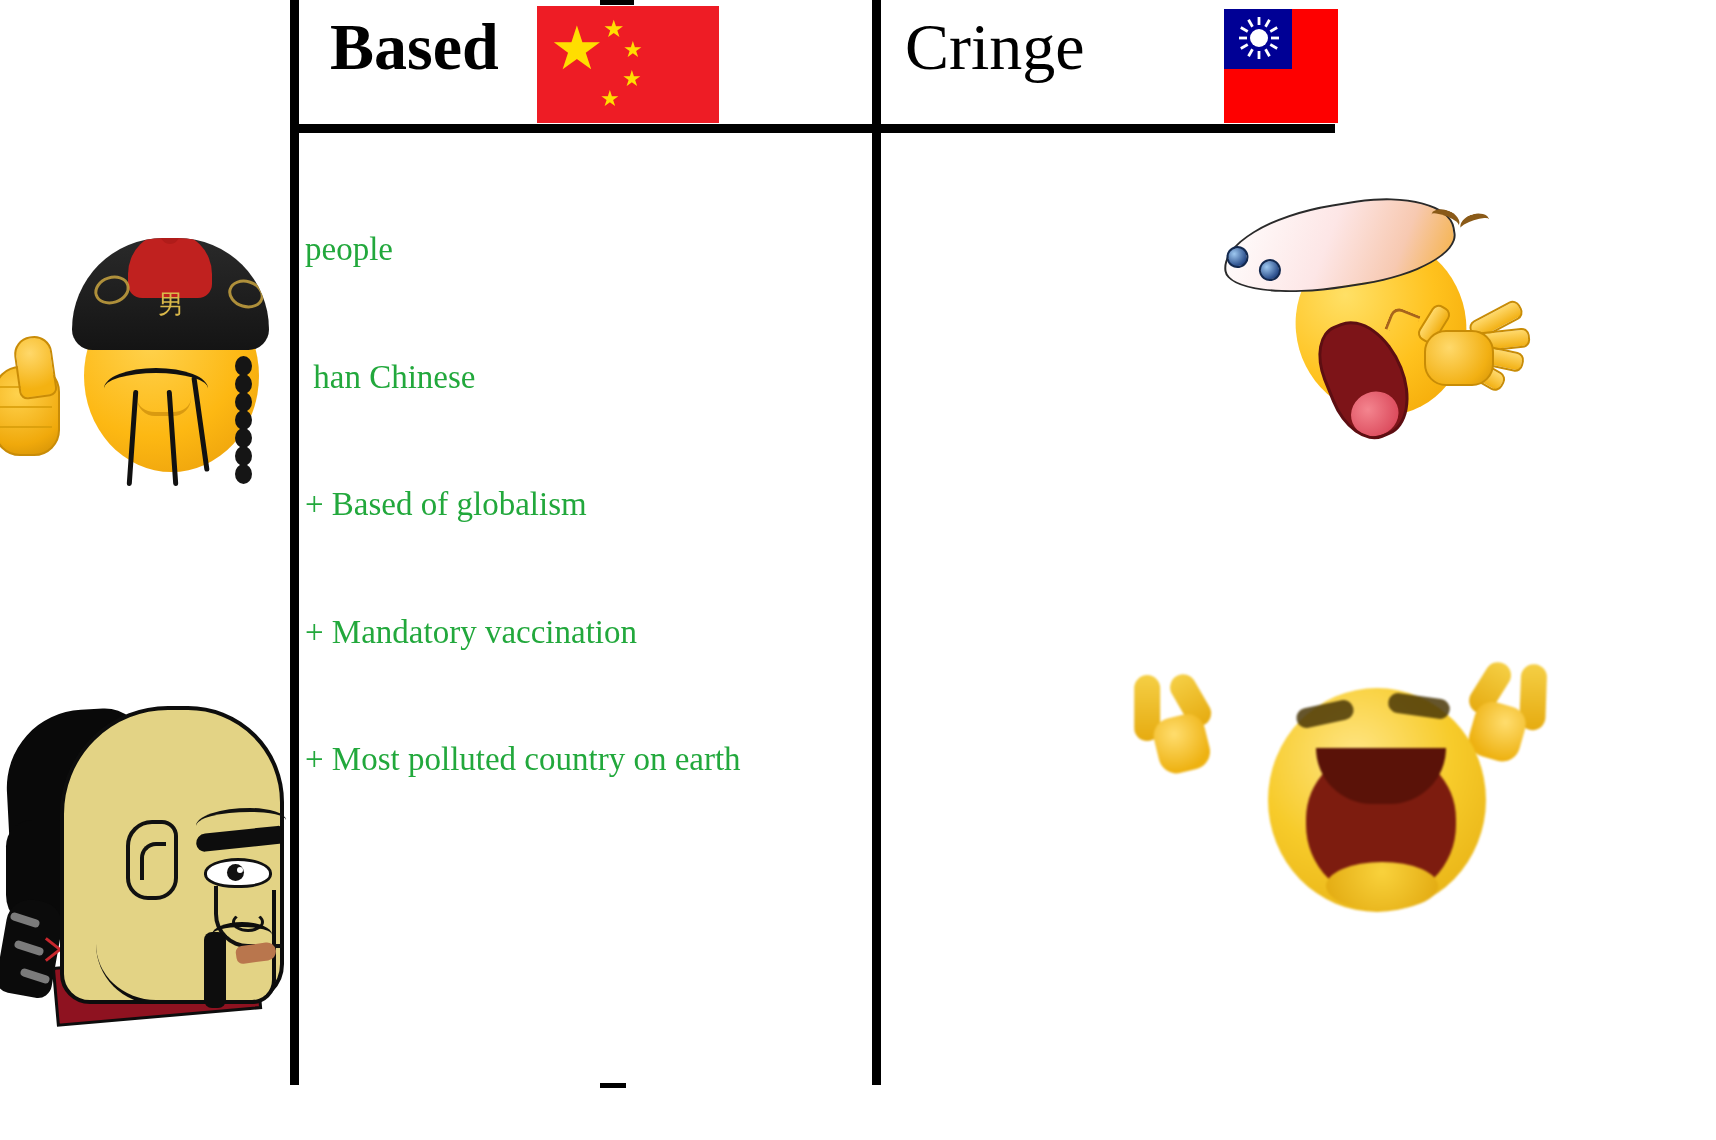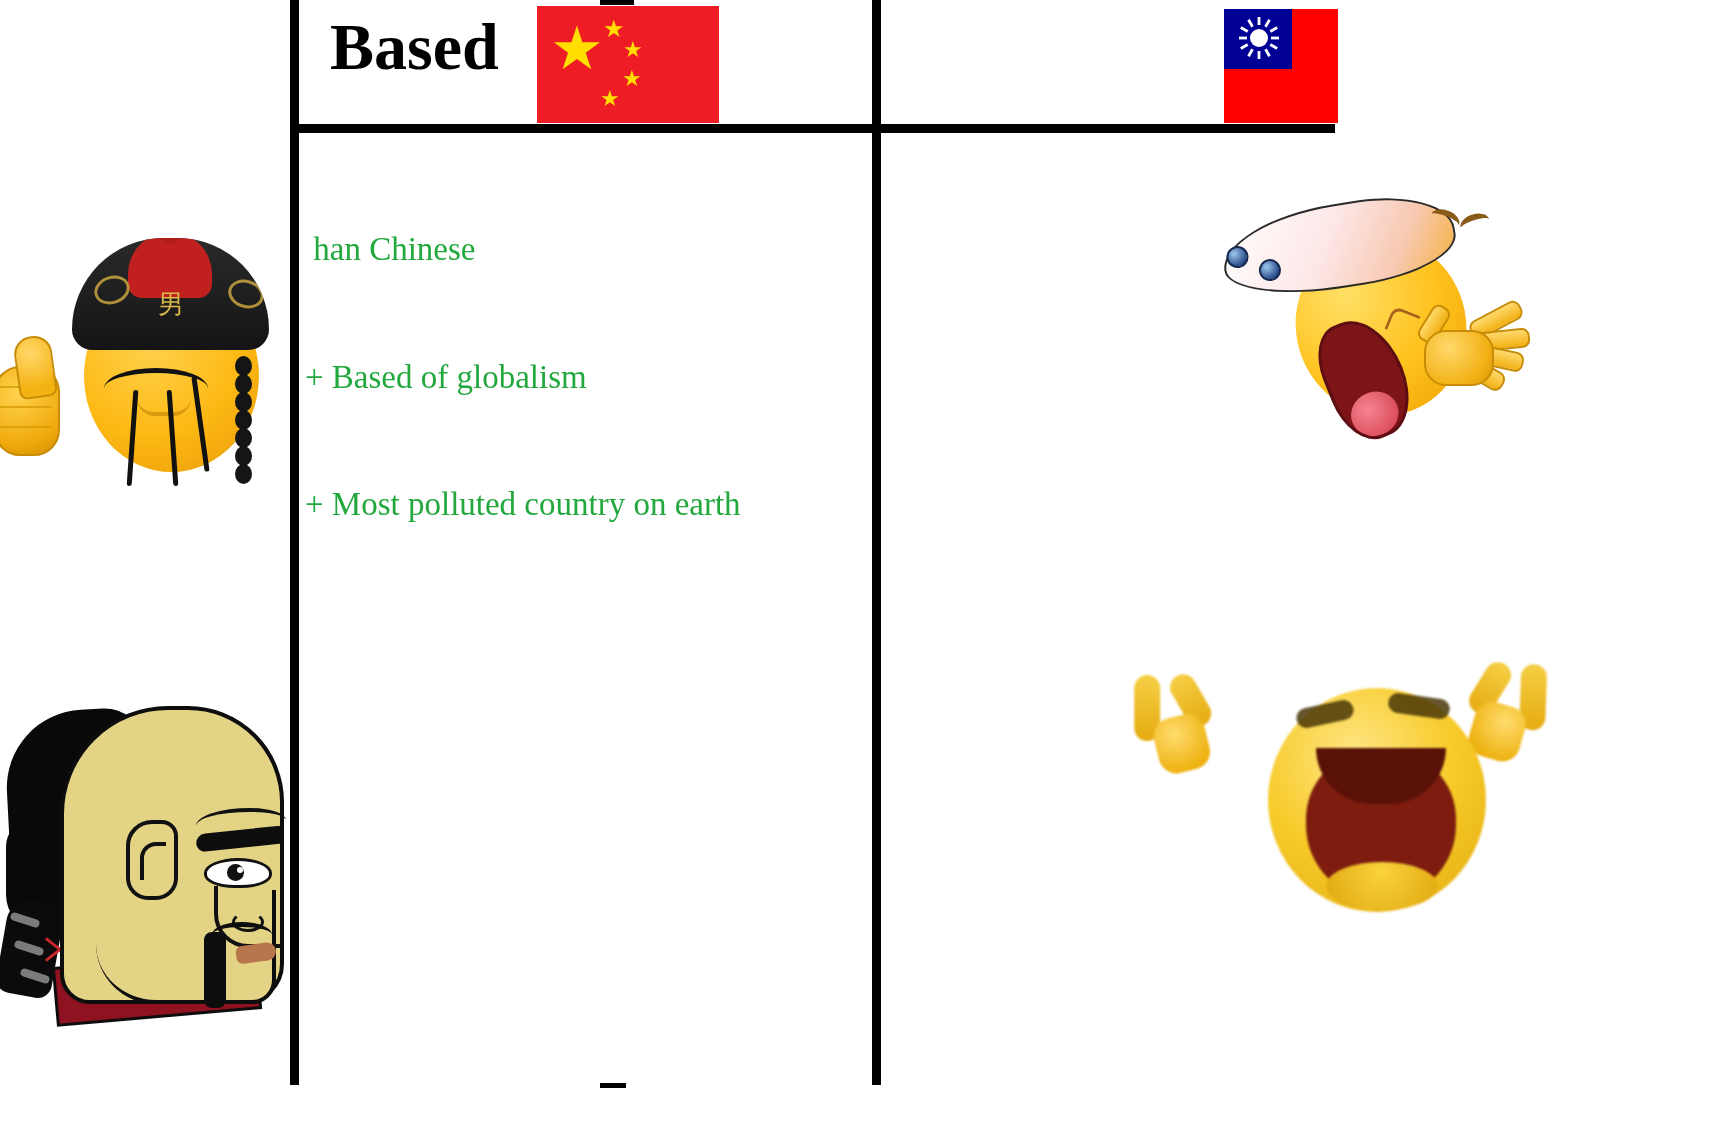--- a/index.html
+++ b/index.html
@@ -226,20 +226,23 @@
   <div class="v-rule" id="left-vrule"></div>
   <div class="v-rule" id="mid-vrule"></div>
   <div class="h-rule" id="header-hrule"></div>
   <div id="top-nub"></div>
   <div id="bottom-nub"></div>
 
   <div class="hdr" id="hdr-based">
     <span class="hdr-label">Based</span>
   </div>
 
+  <div class="hdr" id="hdr-cringe">
+    <span class="hdr-label">Cringe</span>
+  </div>
 
   <div class="flag" id="flag-cn">
     <span class="cn-star" id="cn-star-big">★</span>
     <span class="cn-star" id="cn-star-1">★</span>
     <span class="cn-star" id="cn-star-2">★</span>
     <span class="cn-star" id="cn-star-3">★</span>
     <span class="cn-star" id="cn-star-4">★</span>
   </div>
 
   <div class="flag" id="flag-tw">
@@ -260,22 +263,24 @@
             <rect x="18.6" y="34" width="2.8" height="8" transform="rotate(60 20 21)"></rect>
             <rect x="18.6" y="34" width="2.8" height="8" transform="rotate(120 20 21)"></rect>
             <rect x="18.6" y="34" width="2.8" height="8" transform="rotate(150 20 21)"></rect>
           </g>
         </g>
       </svg>
     </div>
   </div>
 
   <div id="based-list">
+    <span class="list-line">people</span>
     <span class="list-line"> han Chinese</span>
     <span class="list-line">+ Based of globalism</span>
+    <span class="list-line">+ Mandatory vaccination</span>
     <span class="list-line">+ Most polluted country on earth</span>
     
     
     
     
     
     
     
     
     

